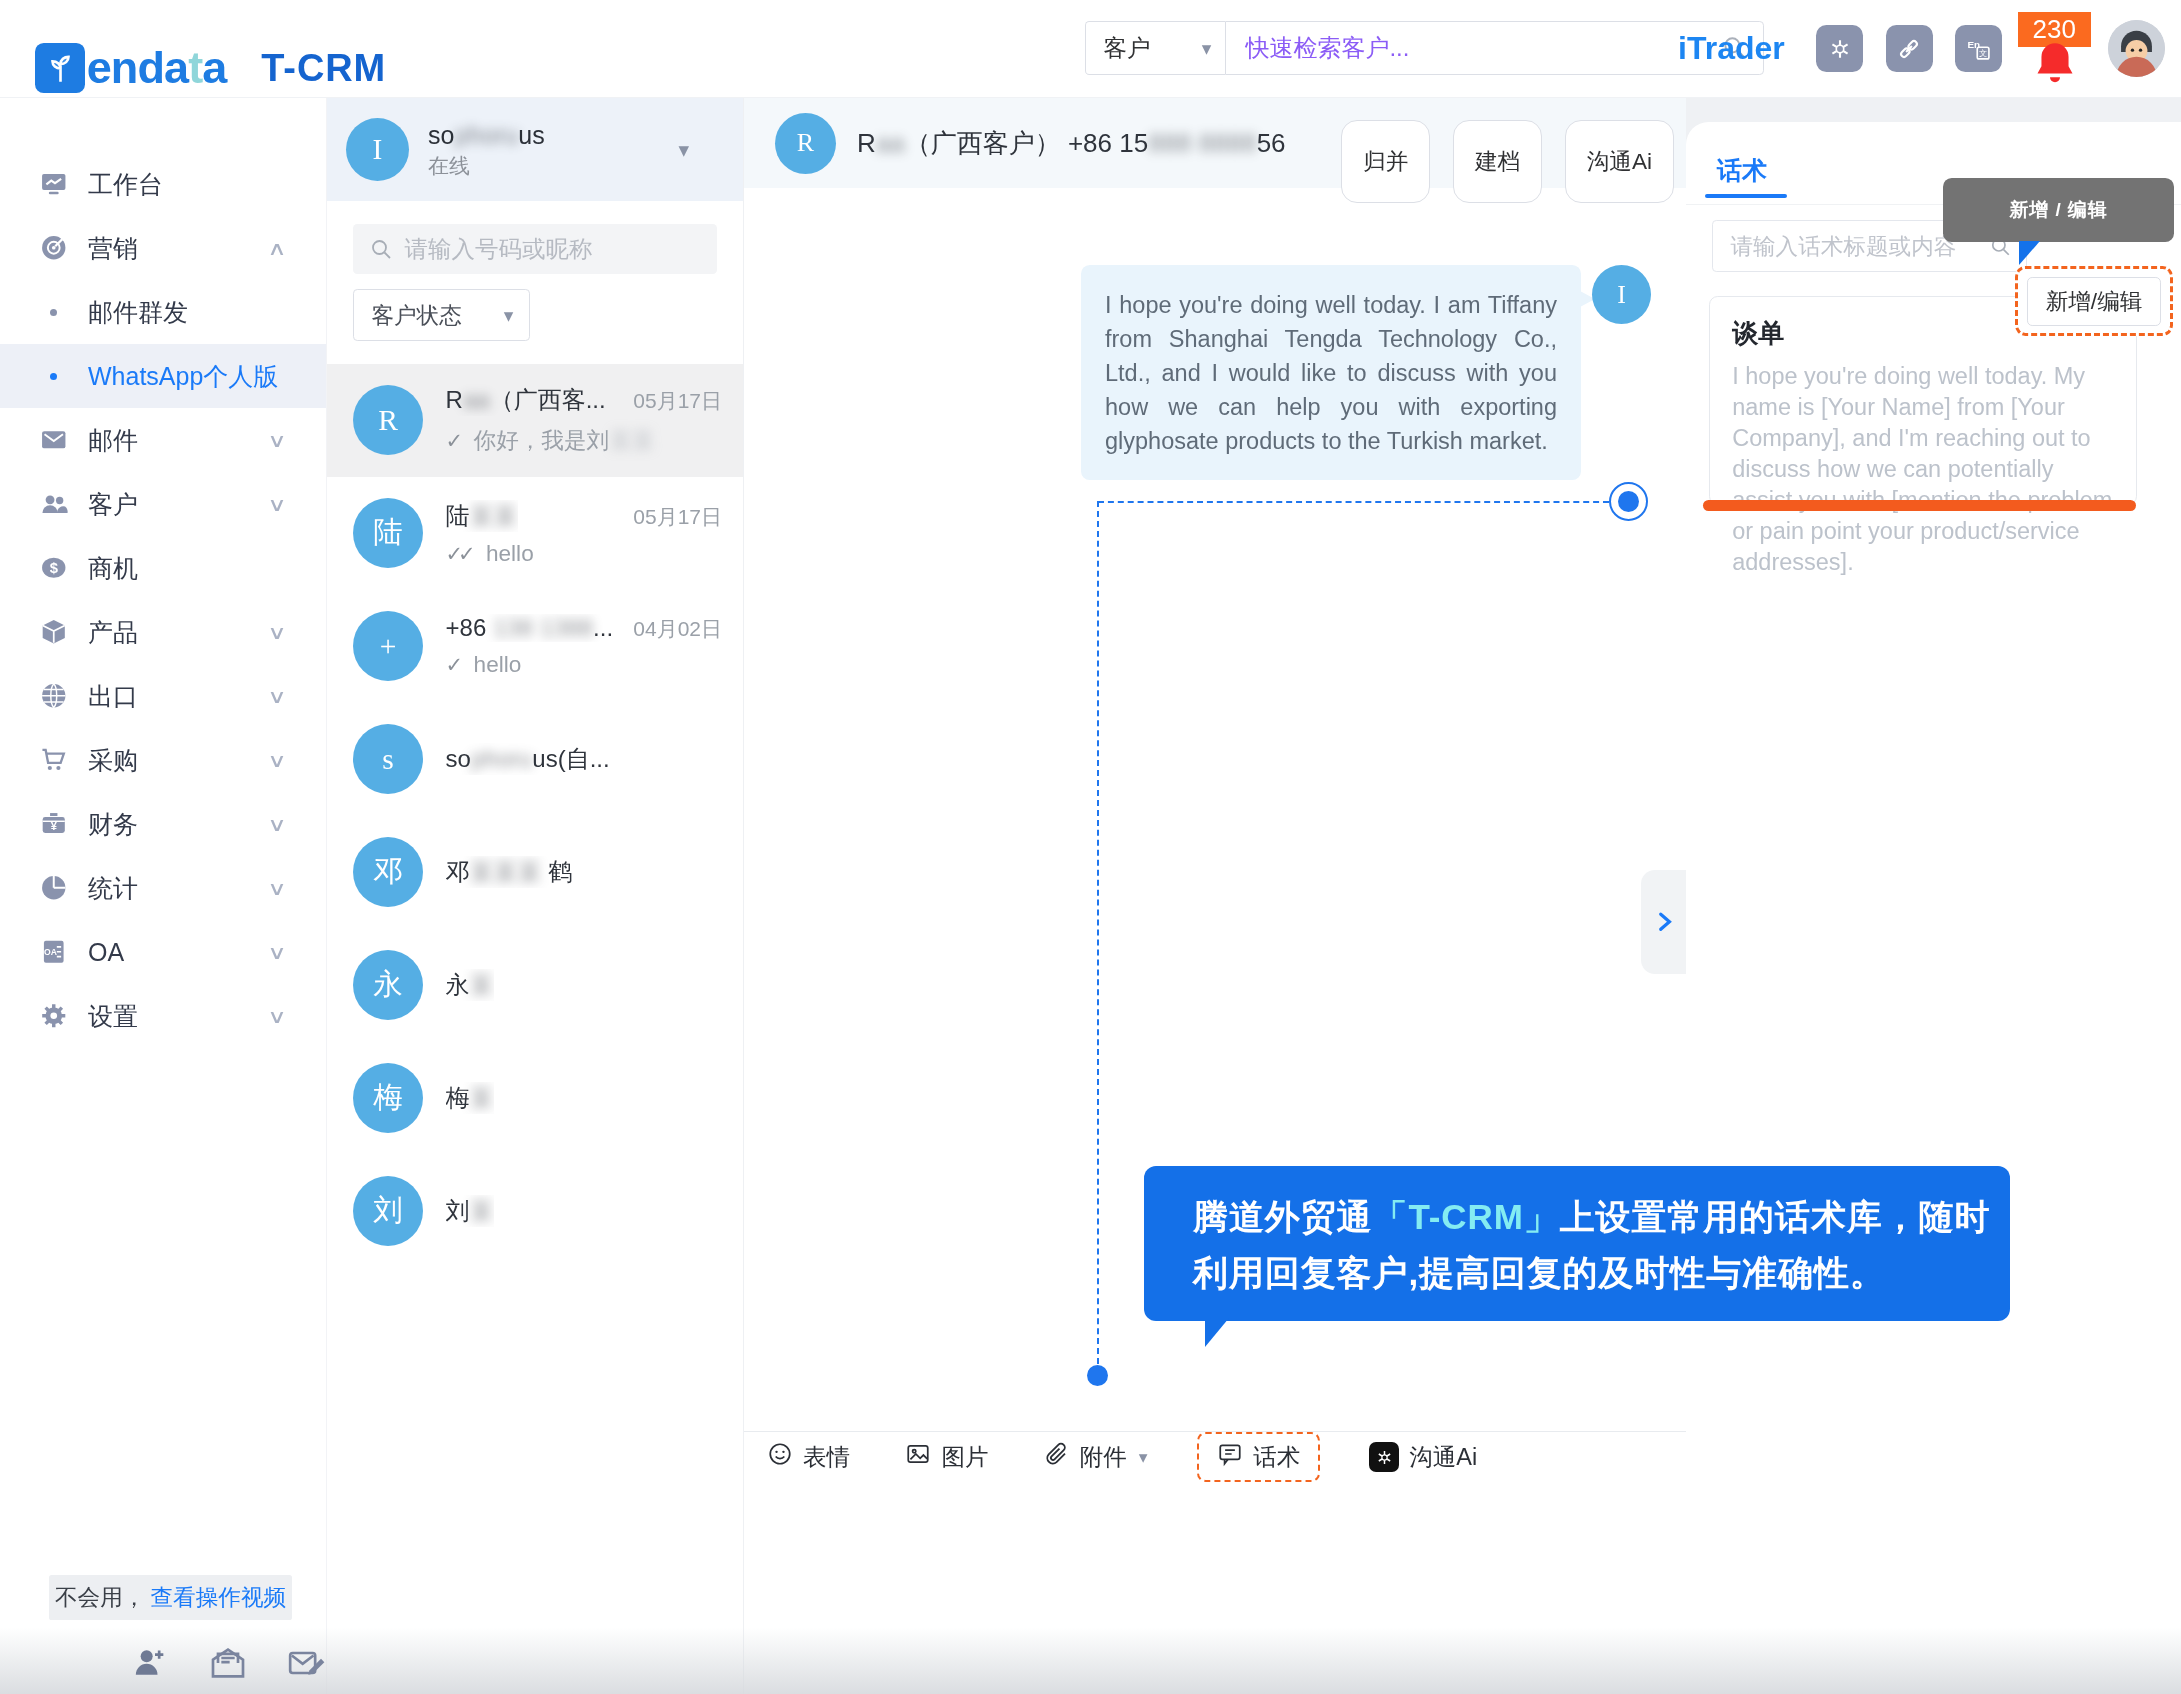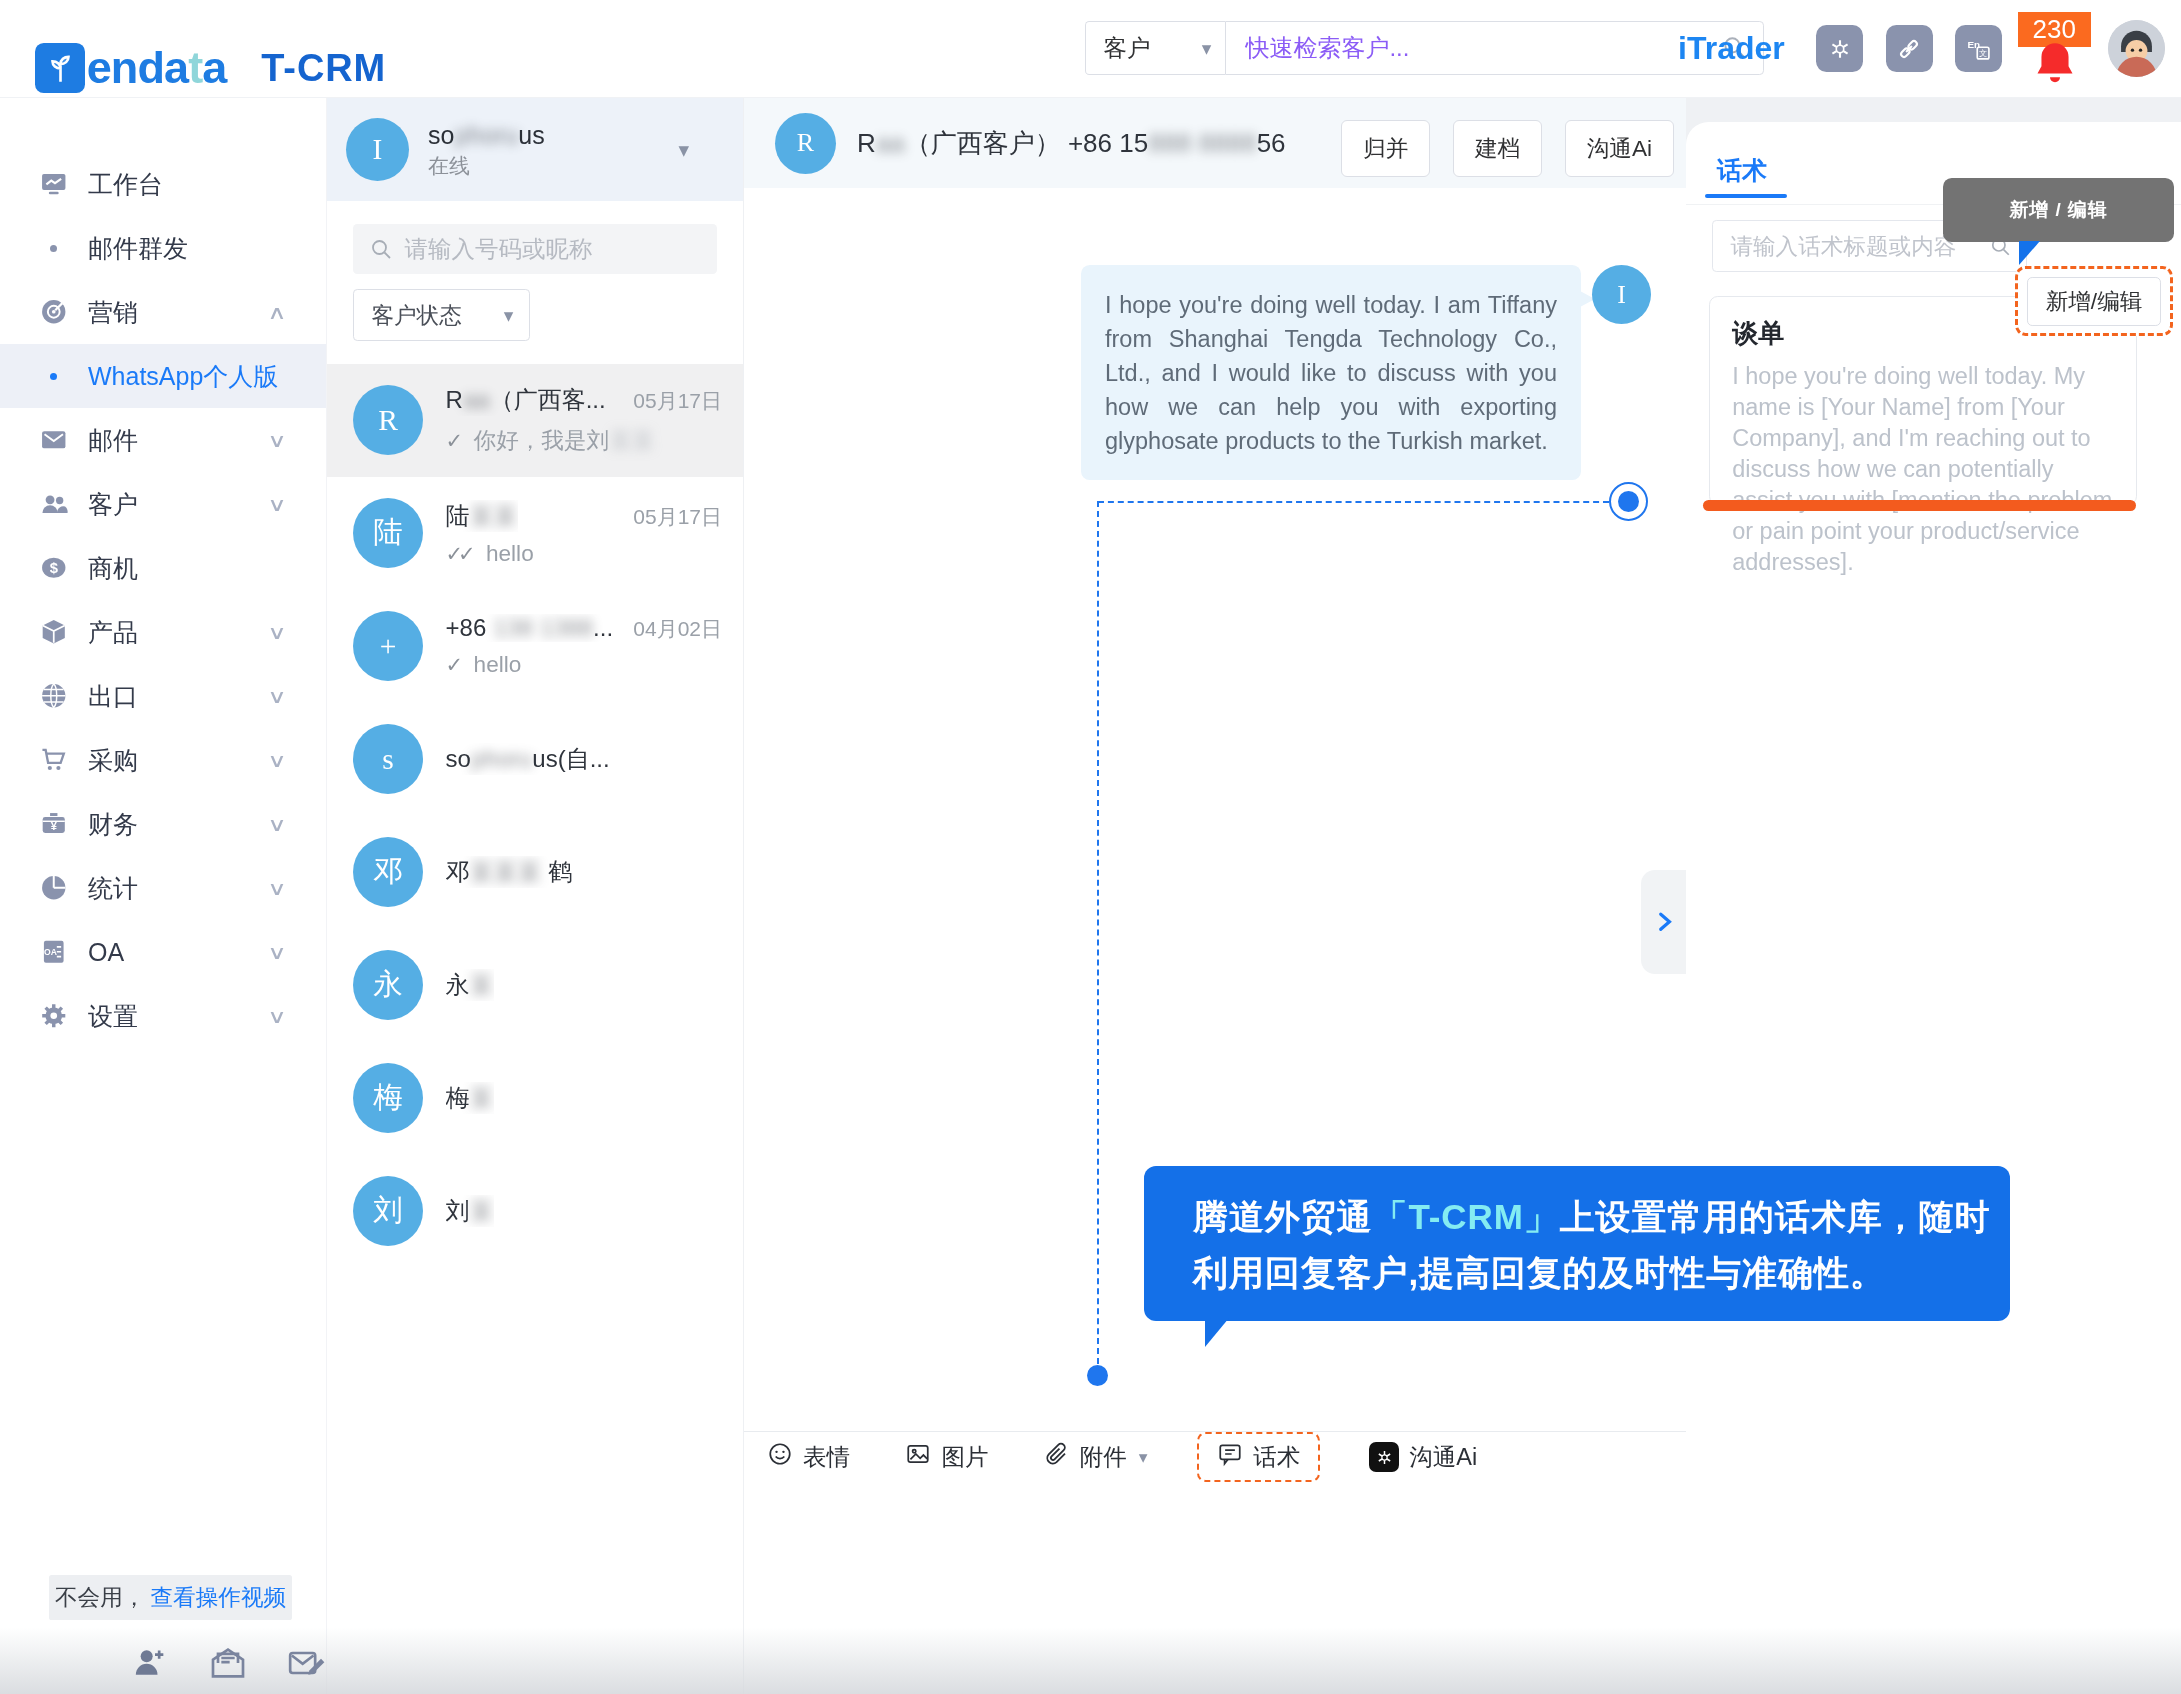--- a/index.html
+++ b/index.html
@@ -61,21 +61,21 @@
   .item-name{font-size:24px;color:#2f343c;white-space:nowrap;overflow:hidden;max-width:217px;}
   .item-date{margin-left:auto;font-size:21px;color:#9aa0a8;flex:none;}
   .item-row2{display:flex;align-items:center;margin-top:8.7px;font-size:22.6px;color:#9aa0a8;gap:10.4px;}
   .ticks{font-size:21px;color:#8b9199;letter-spacing:-5.2px;padding-right:5.2px;}
   
   .chatarea{flex:1;position:relative;background:#fff;}
   .chat-header{height:90px;background:#f4f8fb;display:flex;align-items:center;padding-left:31px;position:relative;}
   .chat-av{width:61px;height:61px;font-size:26px;}
   .chat-title{margin-left:21px;font-size:26px;color:#2f343c;}
   .chat-actions{position:absolute;right:12px;top:22px;display:flex;gap:22.6px;}
-  .act-btn{height:47px;background:#fff;border:0.9px solid #dcdfe6;border-radius:6px;font-size:22.6px;color:#303133;padding:4px 21px;display:flex;align-items:center;cursor:pointer;}
+  .act-btn{height:47px;background:#fff;border:0.9px solid #dcdfe6;border-radius:16px;font-size:22.6px;color:#303133;padding:17px 21px;display:flex;align-items:center;cursor:pointer;}
   .bubble{position:absolute;left:337px;top:167px;width:452px;background:#e9f4fc;border-radius:8.7px;padding:22.6px 24px;font-size:23.5px;line-height:34px;color:#5f6b78;text-align:justify;}
   .bubble:after{content:"";position:absolute;right:-14px;top:26px;border-left:15.6px solid #e9f4fc;border-top:8.7px solid transparent;border-bottom:8.7px solid transparent;}
   .sender-av{position:absolute;left:848px;top:167px;width:59px;height:59px;font-size:26px;}
   .conn-h{position:absolute;left:354px;top:403px;width:511px;border-top:2.6px dashed #1f76ee;}
   .conn-v{position:absolute;left:353px;top:403px;height:873px;border-left:2.6px dashed #1f76ee;}
   .conn-ring{position:absolute;left:865px;top:384px;width:35px;height:35px;border:2.6px solid #1f76ee;border-radius:50%;background:#fff;display:flex;align-items:center;justify-content:center;}
   .conn-ring i{width:21px;height:21px;border-radius:50%;background:#1f76ee;}
   .conn-dot{position:absolute;left:343px;top:1267px;width:21px;height:21px;border-radius:50%;background:#1f76ee;}
   .expand-handle{position:absolute;right:0;top:772px;width:45px;height:104px;background:#f1f3f5;border-radius:14px 0 0 14px;display:flex;align-items:center;justify-content:center;cursor:pointer;}
   .chat-toolbar{position:absolute;left:0;right:0;top:1333px;height:50px;border-top:0.9px solid #e8ebef;display:flex;align-items:center;padding-left:22.6px;gap:55px;}
@@ -189,35 +189,35 @@
         <div class="nav-item">
           <span class="nav-ic">
             <svg width="29.5" height="29.5" viewBox="0 0 24 24">
               <rect x="2.5" y="4" width="19" height="13" rx="1.5" fill="#8a93ad"></rect>
               <rect x="8" y="18.5" width="8" height="2" rx="1" fill="#8a93ad"></rect>
               <polyline points="6,12.5 10,9.5 13,11.5 18,8" fill="none" stroke="#fff" stroke-width="1.8"></polyline>
             </svg>
           </span>
           <span class="nav-label">工作台</span>
         </div>
-        <div class="nav-item sub">
-          <span class="nav-dot"></span>
-          <span class="nav-label">邮件群发</span>
-        </div>
         <div class="nav-item">
           <span class="nav-ic">
             <svg width="29.5" height="29.5" viewBox="0 0 24 24">
               <circle cx="12" cy="12" r="9.5" fill="#8a93ad"></circle>
               <circle cx="12" cy="12" r="4.8" fill="none" stroke="#fff" stroke-width="1.6"></circle>
               <circle cx="12" cy="12" r="1.5" fill="#fff"></circle>
               <path d="M13.2 10.8L19 5" stroke="#fff" stroke-width="1.8"></path>
             </svg>
           </span>
           <span class="nav-label">营销</span>
           <span class="nav-chev">∧</span>
+        </div>
+        <div class="nav-item sub">
+          <span class="nav-dot"></span>
+          <span class="nav-label">邮件群发</span>
         </div>
         <div class="nav-item active sub">
           <span class="nav-dot"></span>
           <span class="nav-label">WhatsApp个人版</span>
         </div>
         <div class="nav-item">
           <span class="nav-ic">
             <svg width="29.5" height="29.5" viewBox="0 0 24 24">
               <rect x="2.5" y="5" width="19" height="14" rx="1.8" fill="#8a93ad"></rect>
               <polyline points="4.5,7.5 12,13 19.5,7.5" fill="none" stroke="#fff" stroke-width="1.6"></polyline>

